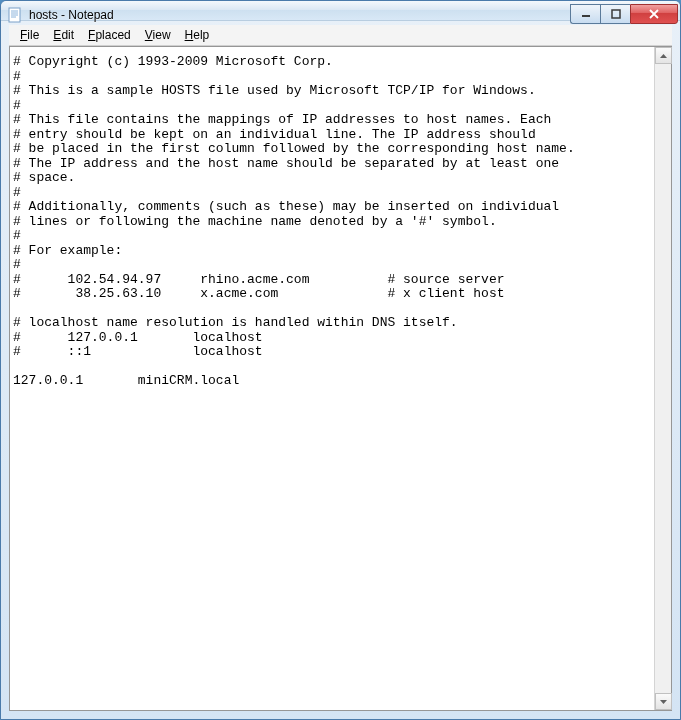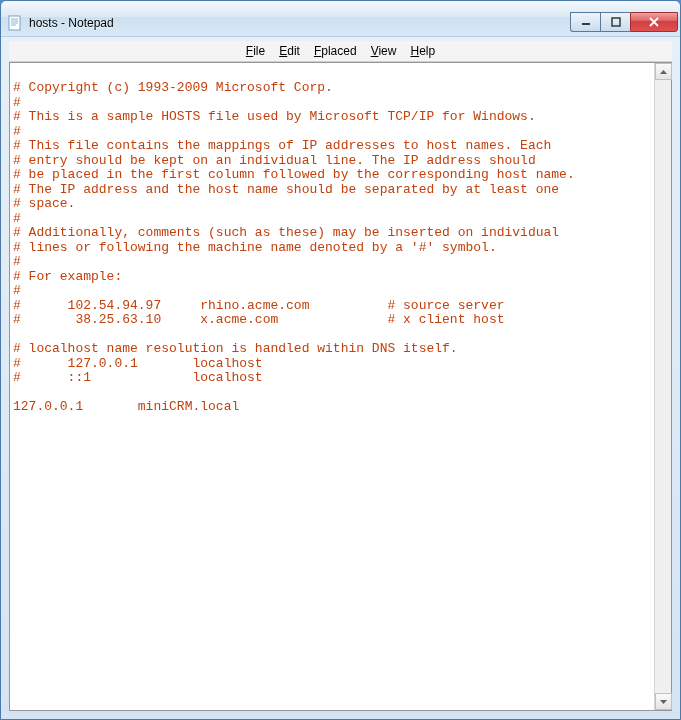--- a/index.html
+++ b/index.html
@@ -14,21 +14,21 @@
       width: 681px;
       height: 720px;
       background: linear-gradient(to bottom, #e8f0f8 0%, #d4e4f4 100%);
       border: 1px solid #4a7aaa;
       border-radius: 6px 6px 0 0;
       box-shadow: 0 0 8px rgba(0,0,0,0.3);
       display: flex;
       flex-direction: column;
     }
     .titlebar {
-      height: 36px;
+      height: 20px;
       background: linear-gradient(to bottom, #f4f8fc 0%, #dce8f4 45%, #cde0f0 46%, #d8e8f6 100%);
       border-radius: 6px 6px 0 0;
       display: flex;
       align-items: center;
       padding: 9px 2px 0 6px;
       border-bottom: 1px solid #b8cde0;
     }
     .app-icon {
       width: 16px;
       height: 16px;
@@ -76,21 +76,20 @@
     .wbtn svg { display: block; }
     .menubar {
       height: 21px;
       background: #f0f0f0;
       border-bottom: 1px solid #d0d0d0;
       display: flex;
       align-items: center;
       padding: 0 4px;
       margin: 4px 8px 0 8px;
       background: #f4f4f4;
-      justify-content: center;
     }
     .menu-item {
       padding: 2px 7px;
       font-size: 12px;
       color: #000;
       cursor: default;
     }
     .menu-item .ul { text-decoration: underline; }
     .client-area {
       flex: 1;
@@ -98,25 +97,25 @@
       background: #fff;
       border: 1px solid #969696;
       position: relative;
       display: flex;
     }
     .editor {
       flex: 1;
       font-family: Consolas, 'Lucida Console', 'Courier New', monospace;
       font-size: 13px;
       line-height: 14.5px;
-      color: #c2410c;
+      color: #000000;
       border: none;
       outline: none;
       resize: none;
-      padding: 18px 0 2px 3px;
+      padding: 8px 0 2px 3px;
       white-space: pre;
       overflow: auto;
     }
     .scrollbar-v {
       width: 17px;
       background: #f0f0f0;
       border-left: 1px solid #d4d4d4;
       display: flex;
       flex-direction: column;
     }

